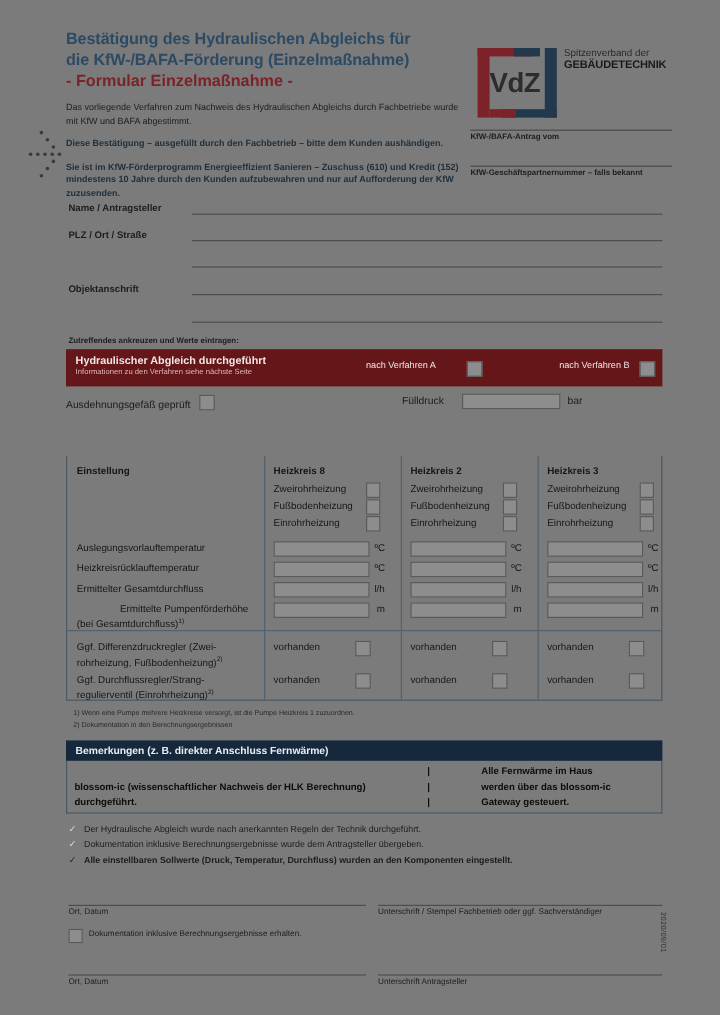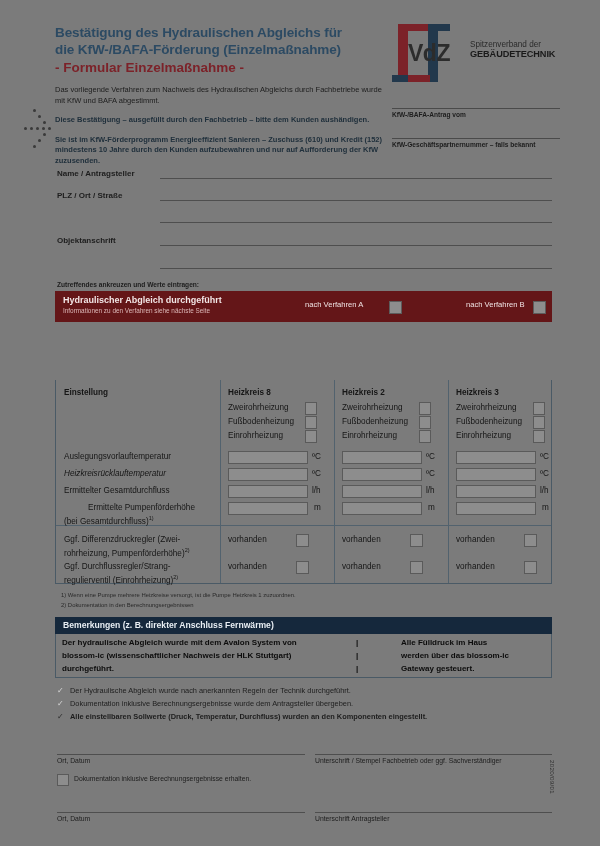--- a/index.html
+++ b/index.html
@@ -71,21 +71,21 @@
   .chk b{font-weight:bold;}
   .tick{position:absolute;left:0;top:0;color:#d8d8d8;font-size:8px;}
 
   
   .sig .cap{position:absolute;font-size:6.8px;color:#1d1d1d;white-space:nowrap;}
 
   .vtext{position:absolute;left:556px;top:760px;font-size:6.2px;color:#2e2e2e;
          transform:rotate(90deg);transform-origin:left top;white-space:nowrap;letter-spacing:0.3px;}
 
   
-  .logo{position:absolute;left:398px;top:24px;width:40px;height:58px;}
+  .logo{position:absolute;left:398px;top:40px;width:66px;height:58px;}
   .logo .br{position:absolute;width:10px;background:#7c2229;}
   .logo .bb{position:absolute;background:#22384c;}
   .logo .vdz{position:absolute;left:0;top:0;width:62px;height:58px;
              display:flex;align-items:center;justify-content:center;
              font-size:23px;font-weight:bold;color:#2c2c2c;letter-spacing:-0.5px;}
   .logotxt{position:absolute;left:470px;top:40px;width:110px;}
   .logotxt .l1{font-size:8.2px;color:#2a2a2a;}
   .logotxt .l2{font-size:9.2px;font-weight:bold;color:#1a1a1a;letter-spacing:-0.1px;}
 </style>
 </head>
@@ -160,20 +160,27 @@
 
   <div class="redband">
     <div class="t1">Hydraulischer Abgleich durchgeführt</div>
     <div class="t2">Informationen zu den Verfahren siehe nächste Seite</div>
     <div class="v" style="left:250px;">nach Verfahren A</div>
     <span class="cb" style="position:absolute;left:334px;top:10px;"></span>
     <div class="v" style="left:411px;">nach Verfahren B</div>
     <span class="cb" style="position:absolute;left:478px;top:10px;"></span>
   </div>
 
+  <div class="agrow">
+    <span>Ausdehnungsgefäß geprüft</span>
+    <span class="inbox" style="width:11px;margin-left:5px;"></span>
+    <span style="position:absolute;left:280px;top:0;">Fülldruck</span>
+    <span class="inbox" style="position:absolute;left:330px;top:-1px;width:80px;"></span>
+    <span style="position:absolute;left:418px;top:0;">bar</span>
+  </div>
 
 
   <div class="tbl">
     <div class="vdiv" style="left:164px;"></div>
     <div class="vdiv" style="left:278px;"></div>
     <div class="vdiv" style="left:392px;"></div>
     <div class="hdiv" style="top:145px;"></div>
 
     <div class="cell b" style="left:8px;top:8px;">Einstellung</div>
 
@@ -203,50 +210,50 @@
     <span class="inbox" style="position:absolute;left:477px;top:50px;width:10px;"></span>
 
     <div class="cell" style="left:8px;top:72px;">Auslegungsvorlauftemperatur</div>
     <span class="inbox" style="position:absolute;left:172px;top:71px;width:78px;"></span>
     <div class="cell" style="left:256px;top:72px;">ºC</div>
     <span class="inbox" style="position:absolute;left:286px;top:71px;width:78px;"></span>
     <div class="cell" style="left:370px;top:72px;">ºC</div>
     <span class="inbox" style="position:absolute;left:400px;top:71px;width:78px;"></span>
     <div class="cell" style="left:484px;top:72px;">ºC</div>
 
-    <div class="cell" style="left:8px;top:89px;font-style:italic;">Heizkreisrücklauftemperatur</div>
+    <div class="cell" style="left:8px;top:89px;">Heizkreisrücklauftemperatur</div>
     <span class="inbox" style="position:absolute;left:172px;top:88px;width:78px;"></span>
     <div class="cell" style="left:256px;top:89px;">ºC</div>
     <span class="inbox" style="position:absolute;left:286px;top:88px;width:78px;"></span>
     <div class="cell" style="left:370px;top:89px;">ºC</div>
     <span class="inbox" style="position:absolute;left:400px;top:88px;width:78px;"></span>
     <div class="cell" style="left:484px;top:89px;">ºC</div>
 
     <div class="cell" style="left:8px;top:106px;">Ermittelter Gesamtdurchfluss</div>
     <span class="inbox" style="position:absolute;left:172px;top:105px;width:78px;"></span>
     <div class="cell" style="left:256px;top:106px;">l/h</div>
     <span class="inbox" style="position:absolute;left:286px;top:105px;width:78px;"></span>
     <div class="cell" style="left:370px;top:106px;">l/h</div>
     <span class="inbox" style="position:absolute;left:400px;top:105px;width:78px;"></span>
     <div class="cell" style="left:484px;top:106px;">l/h</div>
 
-    <div class="cell" style="left:8px;top:123px;padding-left:24px;">Ermittelte Pumpenförderhöhe</div>
+    <div class="cell" style="left:20px;top:123px;padding-left:24px;">Ermittelte Pumpenförderhöhe</div>
     <div class="cell" style="left:8px;top:135px;">
       <span>(bei Gesamtdurchfluss)</span><span class="sup">1)</span>
     </div>
     <span class="inbox" style="position:absolute;left:172px;top:122px;width:78px;"></span>
     <div class="cell" style="left:258px;top:123px;">m</div>
     <span class="inbox" style="position:absolute;left:286px;top:122px;width:78px;"></span>
     <div class="cell" style="left:372px;top:123px;">m</div>
     <span class="inbox" style="position:absolute;left:400px;top:122px;width:78px;"></span>
     <div class="cell" style="left:486px;top:123px;">m</div>
 
     <div class="cell" style="left:8px;top:155px;">Ggf. Differenzdruckregler (Zwei-</div>
     <div class="cell" style="left:8px;top:167px;">
-      <span>rohrheizung, Pumpenförderhöhe)</span><span class="sup">2)</span>
+      <span>rohrheizung, Fußbodenheizung)</span><span class="sup">2)</span>
     </div>
     <div class="cell" style="left:172px;top:155px;">vorhanden</div>
     <span class="inbox" style="position:absolute;left:240px;top:154px;width:11px;"></span>
     <div class="cell" style="left:286px;top:155px;">vorhanden</div>
     <span class="inbox" style="position:absolute;left:354px;top:154px;width:11px;"></span>
     <div class="cell" style="left:400px;top:155px;">vorhanden</div>
     <span class="inbox" style="position:absolute;left:468px;top:154px;width:11px;"></span>
 
     <div class="cell" style="left:8px;top:182px;">Ggf. Durchflussregler/Strang-</div>
     <div class="cell" style="left:8px;top:194px;">
@@ -261,27 +268,26 @@
   </div>
 
   <div class="fn" style="top:592px;">1)  Wenn eine Pumpe mehrere Heizkreise versorgt, ist die Pumpe Heizkreis 1 zuzuordnen.</div>
   <div class="fn" style="top:602px;">2)  Dokumentation in den Berechnungsergebnissen</div>
 
   <div class="blueband" style="top:617px;">
     <span>Bemerkungen (z. B. direkter Anschluss Fernwärme)</span>
   </div>
 
   <div class="bemtxt">
-    <div style="left:6px;top:4px;">Der hydraulische Abgleich wurde mit dem Avalon System von</div>
-    <div style="left:6px;top:17px;">blossom-ic (wissenschaftlicher Nachweis der HLK Stuttgart)</div>
+    <div style="left:6px;top:17px;">blossom-ic (wissenschaftlicher Nachweis der HLK Berechnung)</div>
     <div style="left:6px;top:30px;">durchgeführt.</div>
     <div style="left:300px;top:4px;">|</div>
     <div style="left:300px;top:17px;">|</div>
     <div style="left:300px;top:30px;">|</div>
-    <div style="left:345px;top:4px;">Alle Fülldruck im Haus</div>
+    <div style="left:345px;top:4px;">Alle Fernwärme im Haus</div>
     <div style="left:345px;top:17px;">werden über das blossom-ic</div>
     <div style="left:345px;top:30px;">Gateway gesteuert.</div>
   </div>
 
   <div class="chk" style="left:57px;top:686px;">
     <span class="tick">✓</span>
     <span style="margin-left:13px;">Der Hydraulische Abgleich wurde nach anerkannten Regeln der Technik durchgeführt.</span>
   </div>
   <div class="chk" style="left:57px;top:699px;">
     <span class="tick">✓</span>

